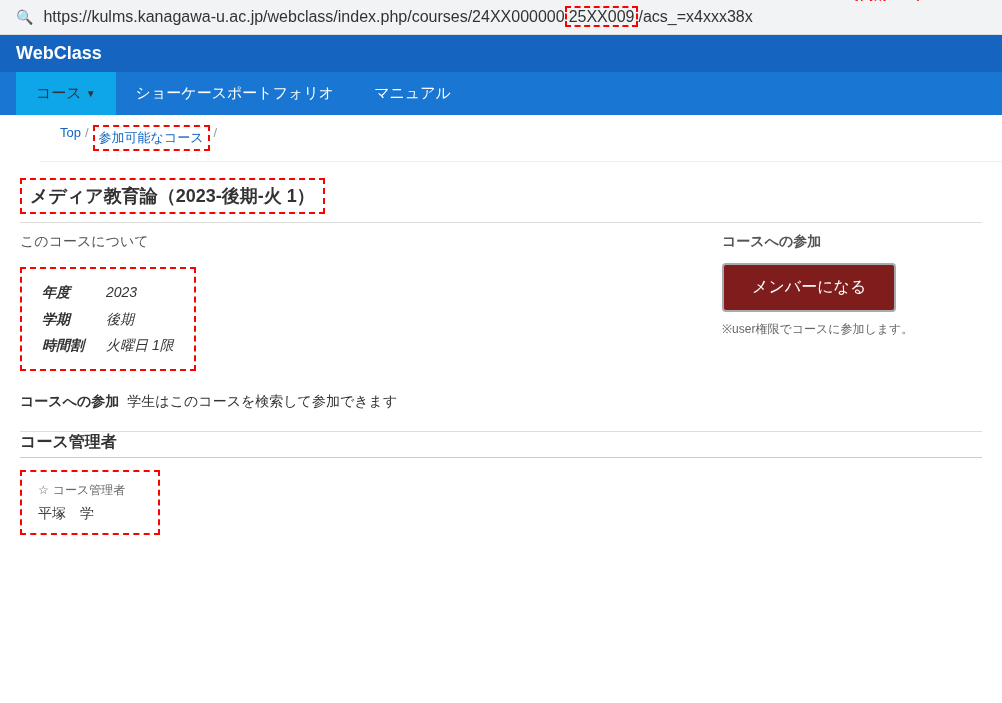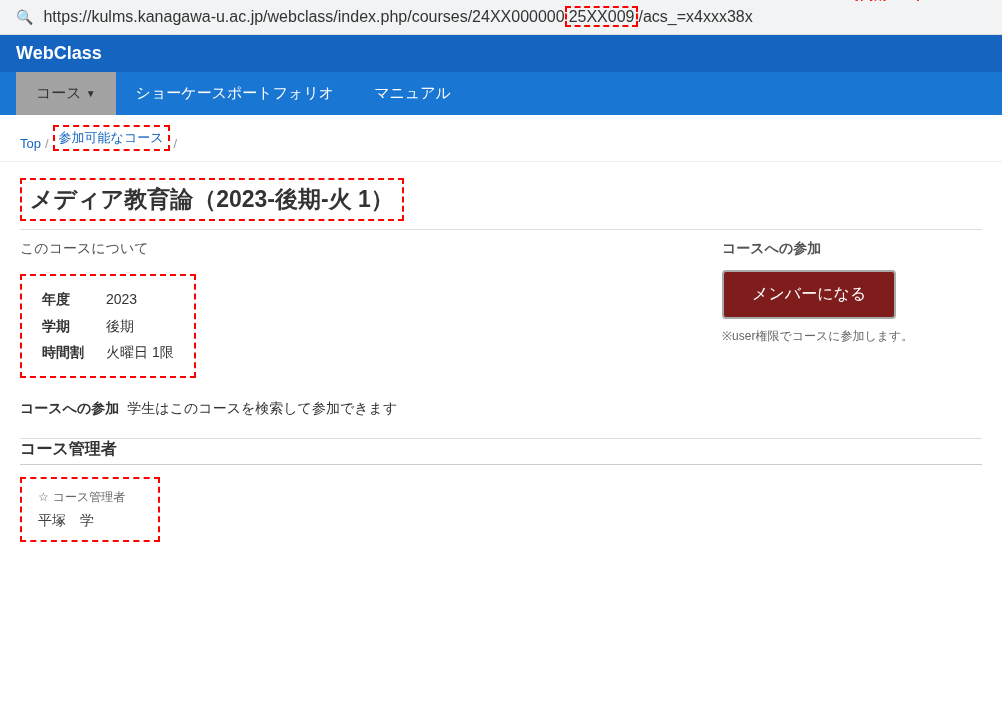--- a/index.html
+++ b/index.html
@@ -46,54 +46,55 @@
     .menu-item {
       color: #fff;
       padding: 12px 20px;
       cursor: pointer;
       font-size: 15px;
       display: flex;
       align-items: center;
       gap: 4px;
     }
     .menu-item.active {
-      background: #a3a3a3;
+      background: #0ea5e9;
       color: #333;
     }
     .menu-item .arrow {
       font-size: 10px;
     }
 
     
     .breadcrumb {
       padding: 10px 20px;
       font-size: 13px;
       color: #1565c0;
       border-bottom: 1px solid #eee;
       display: flex;
-      align-items: flex-end;
+      align-items: flex-start;
       gap: 4px;
       flex-wrap: wrap;
+      margin-left: 40px;
     }
     .breadcrumb a {
       color: #1565c0;
       text-decoration: none;
     }
     .bc-link-box {
       border: 2px dashed red;
       padding: 2px 4px;
     }
     .breadcrumb .sep { color: #999; }
 
     
     .page-title-wrap {
       padding: 16px 20px 8px 20px;
     }
     .page-title {
-      font-size: 23px;
+      font-size: 18px;
       font-weight: bold;
       border: 2px dashed red;
       display: inline-block;
       padding: 4px 8px;
     }
 
     
     .main-content {
       padding: 10px 20px 20px 20px;
       display: flex;
@@ -111,20 +112,21 @@
       color: #555;
       margin-bottom: 16px;
     }
 
     .info-box {
       border: 2px dashed red;
       display: inline-block;
       padding: 10px 20px;
       margin-bottom: 16px;
       line-height: 1.9;
+      font-style: italic;
     }
     .info-row {
       display: flex;
       gap: 16px;
     }
     .info-label {
       font-weight: bold;
       min-width: 48px;
     }
 

